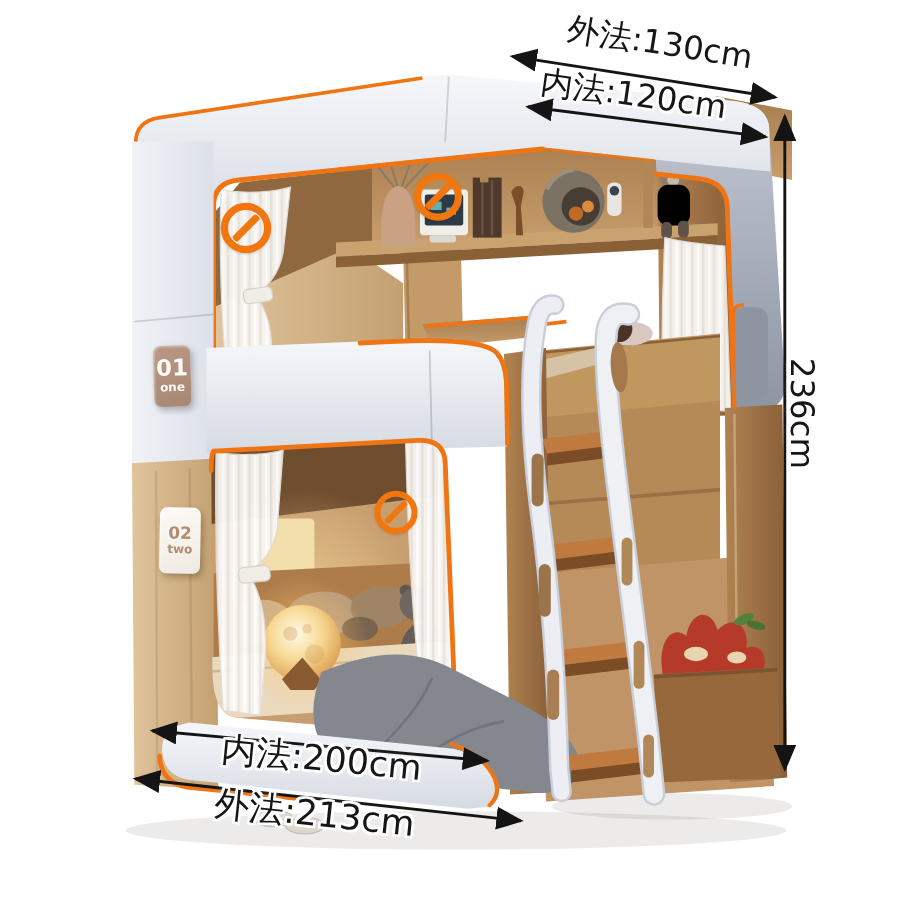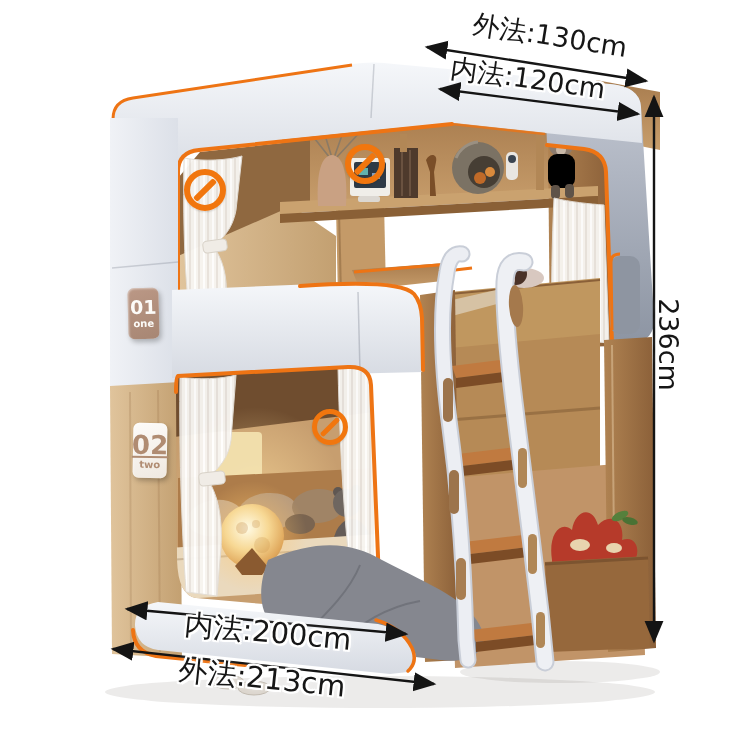--- a/index.html
+++ b/index.html
@@ -15,21 +15,21 @@
   .lbl-bot1{left:168px;top:613px;width:200px;font-size:29px;transform:rotate(5.5deg);}
   .lbl-bot2{left:162px;top:659px;width:200px;font-size:29px;transform:rotate(6deg);}
   .badge{position:absolute;border-radius:6px;display:flex;flex-direction:column;
          align-items:center;justify-content:center;line-height:1;
          box-shadow:2px 3px 5px rgba(0,0,0,.25), inset 1px 1px 2px rgba(255,255,255,.45);}
   .badge-1{left:128px;top:288px;width:31px;height:51px;transform:rotate(-1.5deg);
            background:linear-gradient(160deg,#bb9886,#a78673);color:#fcfbf8;}
   .badge-2{left:133px;top:423px;width:34px;height:55px;transform:rotate(1deg);
            background:linear-gradient(160deg,#fdfbf8,#efe9e1);color:#b08c72;}
   .badge .num{font-weight:bold;font-size:19px;}
-  .badge-2 .num{font-size:26px;text-decoration:underline;}
+  .badge-2 .num{font-size:14px;}
   .badge .word{font-size:10px;font-weight:bold;margin-top:2px;}
   .no-sign{position:absolute;border-radius:50%;}
   .no-sign .ring{position:absolute;inset:0;border-radius:50%;border:6px solid #f1760e;
                  box-shadow:0 1px 2px rgba(0,0,0,.15);}
   .no-sign .bar{position:absolute;left:50%;top:50%;width:6px;background:#f1760e;
                 transform:translate(-50%,-50%) rotate(45deg);border-radius:2px;}
   .ns1{left:184px;top:169px;width:42px;height:42px;}
   .ns1 .bar{height:28px;}
   .ns2{left:345px;top:144px;width:40px;height:40px;}
   .ns2 .bar{height:27px;}

